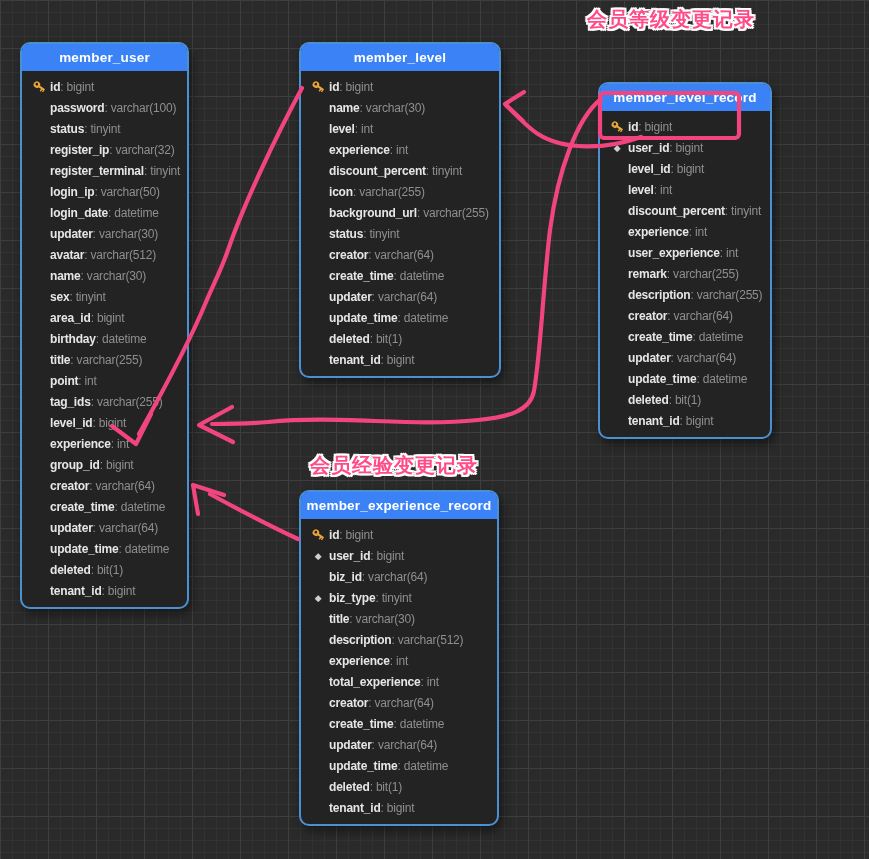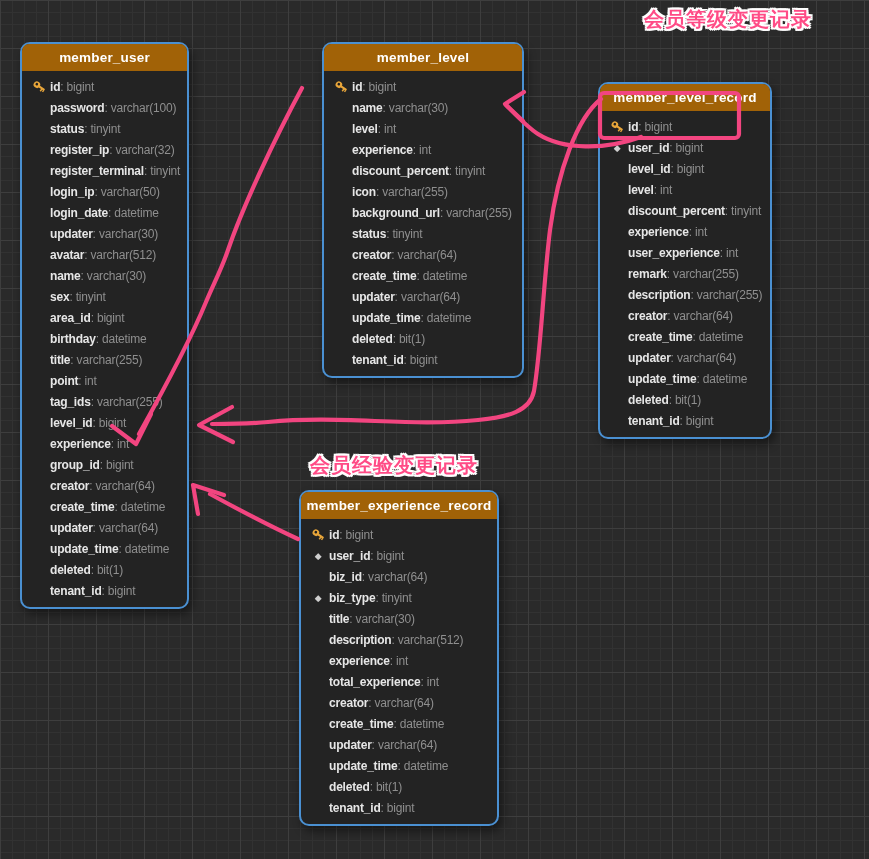--- a/index.html
+++ b/index.html
@@ -18,21 +18,21 @@
   }
   .table-card{
     position:absolute;
     background:#232323;
     border:2px solid #4a90d2;
     border-radius:10px;
     box-shadow:3px 5px 10px rgba(0,0,0,0.45);
     z-index:2;
   }
   .table-header{
-    background:#a16207;
+    background:#3b82f6;
     color:#ffffff;
     font-weight:bold;
     font-size:13.5px;
     text-align:center;
     height:27px;
     line-height:27px;
     border-radius:7px 7px 0 0;
     letter-spacing:.2px;
     white-space:nowrap;
   }
@@ -72,21 +72,21 @@
     stroke-width:4.2;
     stroke-linecap:round;
     stroke-linejoin:round;
   }
 </style>
 </head>
 <body>
 
 <div class="canvas">
 
-  <div class="anno-label" style="left:644px;top:6px;font-family:Liberation Serif, serif;">会员等级变更记录</div>
+  <div class="anno-label" style="left:587px;top:6px;font-family:Liberation Serif, serif;">会员等级变更记录</div>
   <div class="anno-label" style="left:310px;top:452px;">会员经验变更记录</div>
 
   <div class="table-card" style="left: 20px; top: 42px; width: 165px;">
     <div class="table-header">member_user</div>
     <div class="table-body">
         <div class="field-row">
           <span class="icon-cell">
             <svg viewBox="0 0 16 16" width="15" height="15">
               <g transform="rotate(35 8 8)">
                 <circle cx="4.6" cy="8" r="3.5" fill="#e9a63a"></circle>
@@ -216,21 +216,21 @@
           <span class="ftype">: bit(1)</span>
         </div>
         <div class="field-row">
           <span class="icon-cell"></span>
           <span class="fname">tenant_id</span>
           <span class="ftype">: bigint</span>
         </div>
       </div>
   </div>
 
-  <div class="table-card" style="left: 299px; top: 42px; width: 198px; margin-left: 23px;">
+  <div class="table-card" style="left: 299px; top: 42px; width: 198px;">
     <div class="table-header">member_level</div>
     <div class="table-body">
         <div class="field-row">
           <span class="icon-cell">
             <svg viewBox="0 0 16 16" width="15" height="15">
               <g transform="rotate(35 8 8)">
                 <circle cx="4.6" cy="8" r="3.5" fill="#e9a63a"></circle>
                 <circle cx="4.2" cy="7.6" r="1.4" fill="#1e1e1e"></circle>
                 <rect x="7.2" y="7" width="7.4" height="2.2" rx="0.8" fill="#e9a63a"></rect>
                 <rect x="10.8" y="8.6" width="1.6" height="3.1" fill="#e9a63a"></rect>

